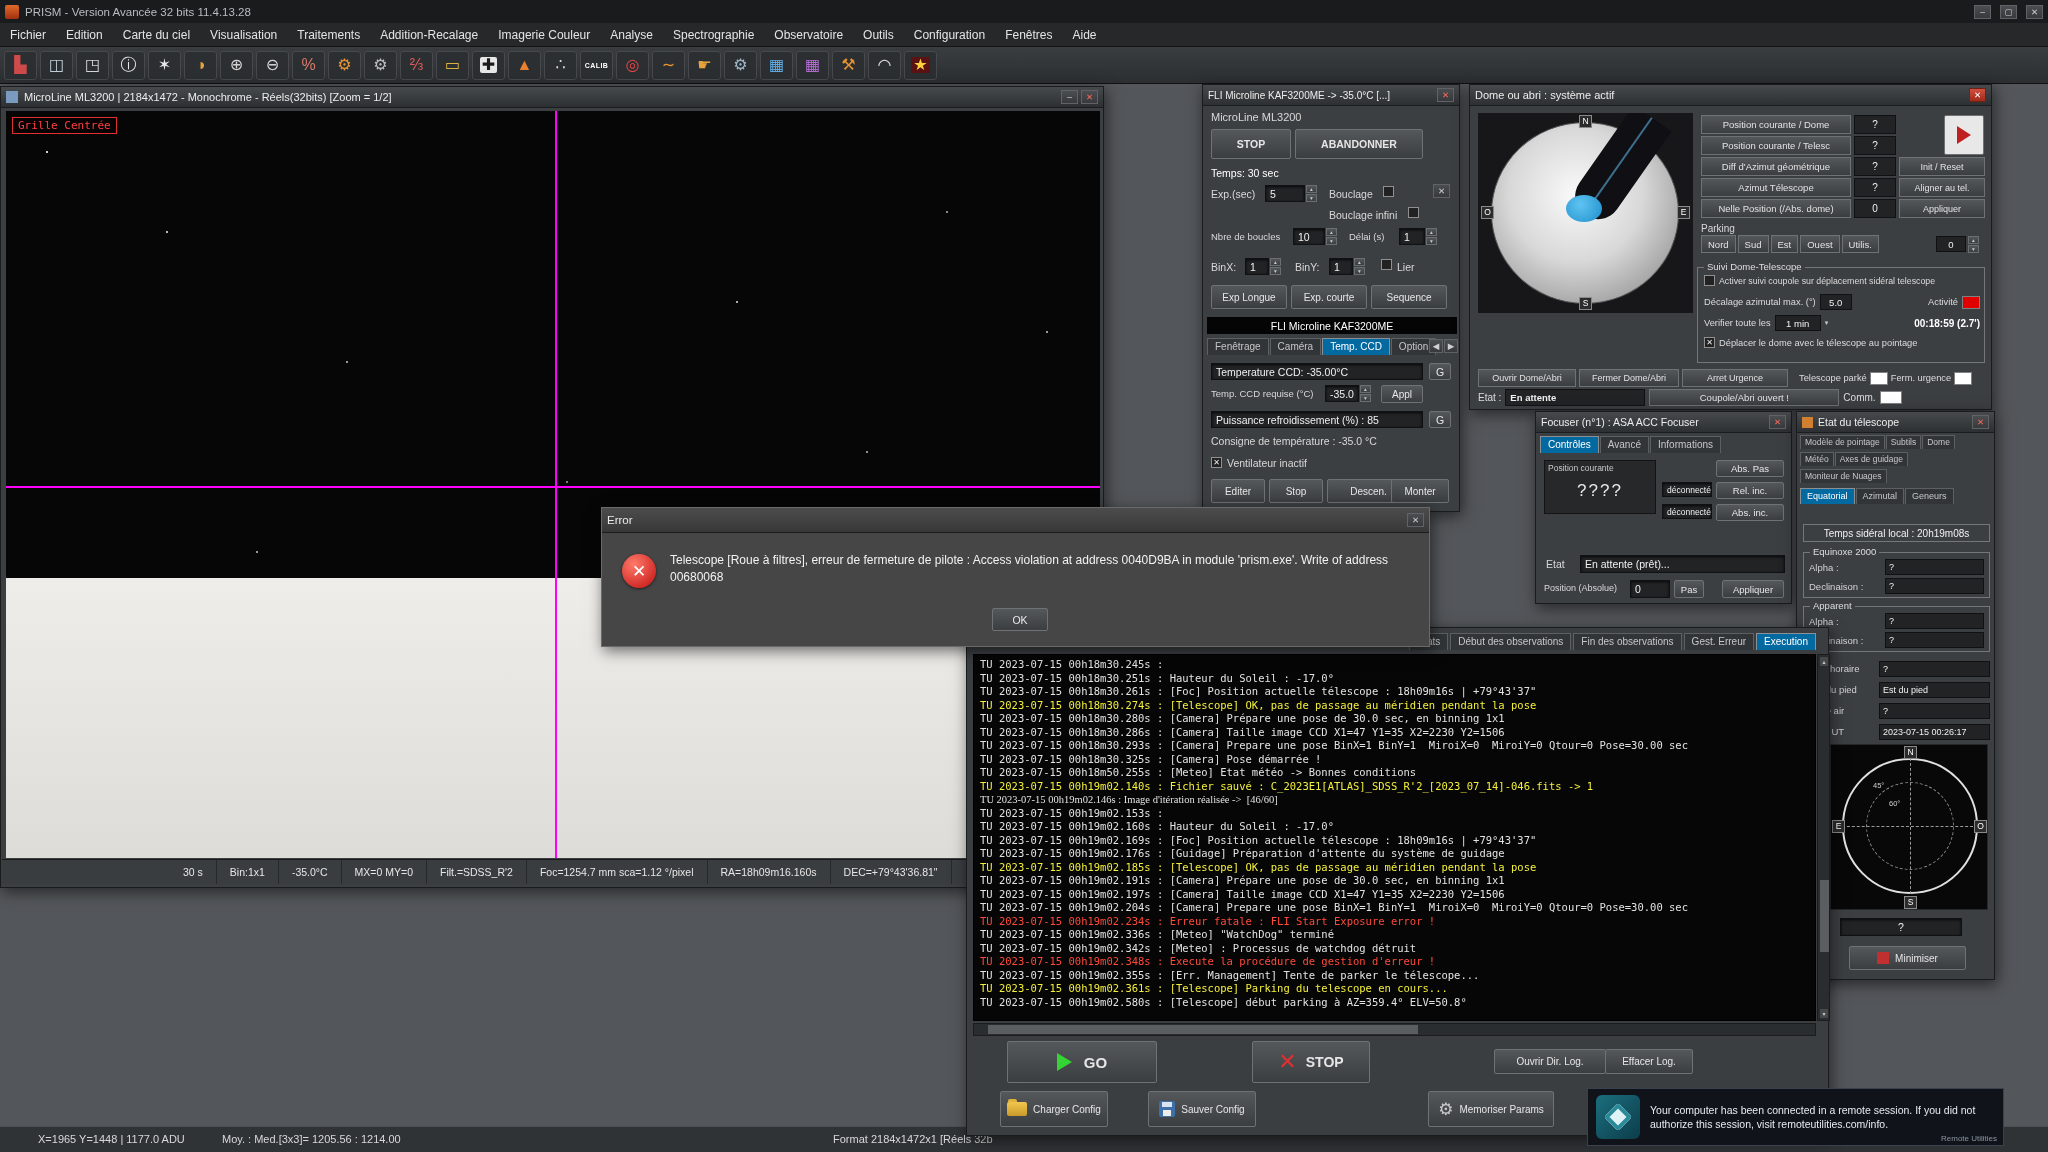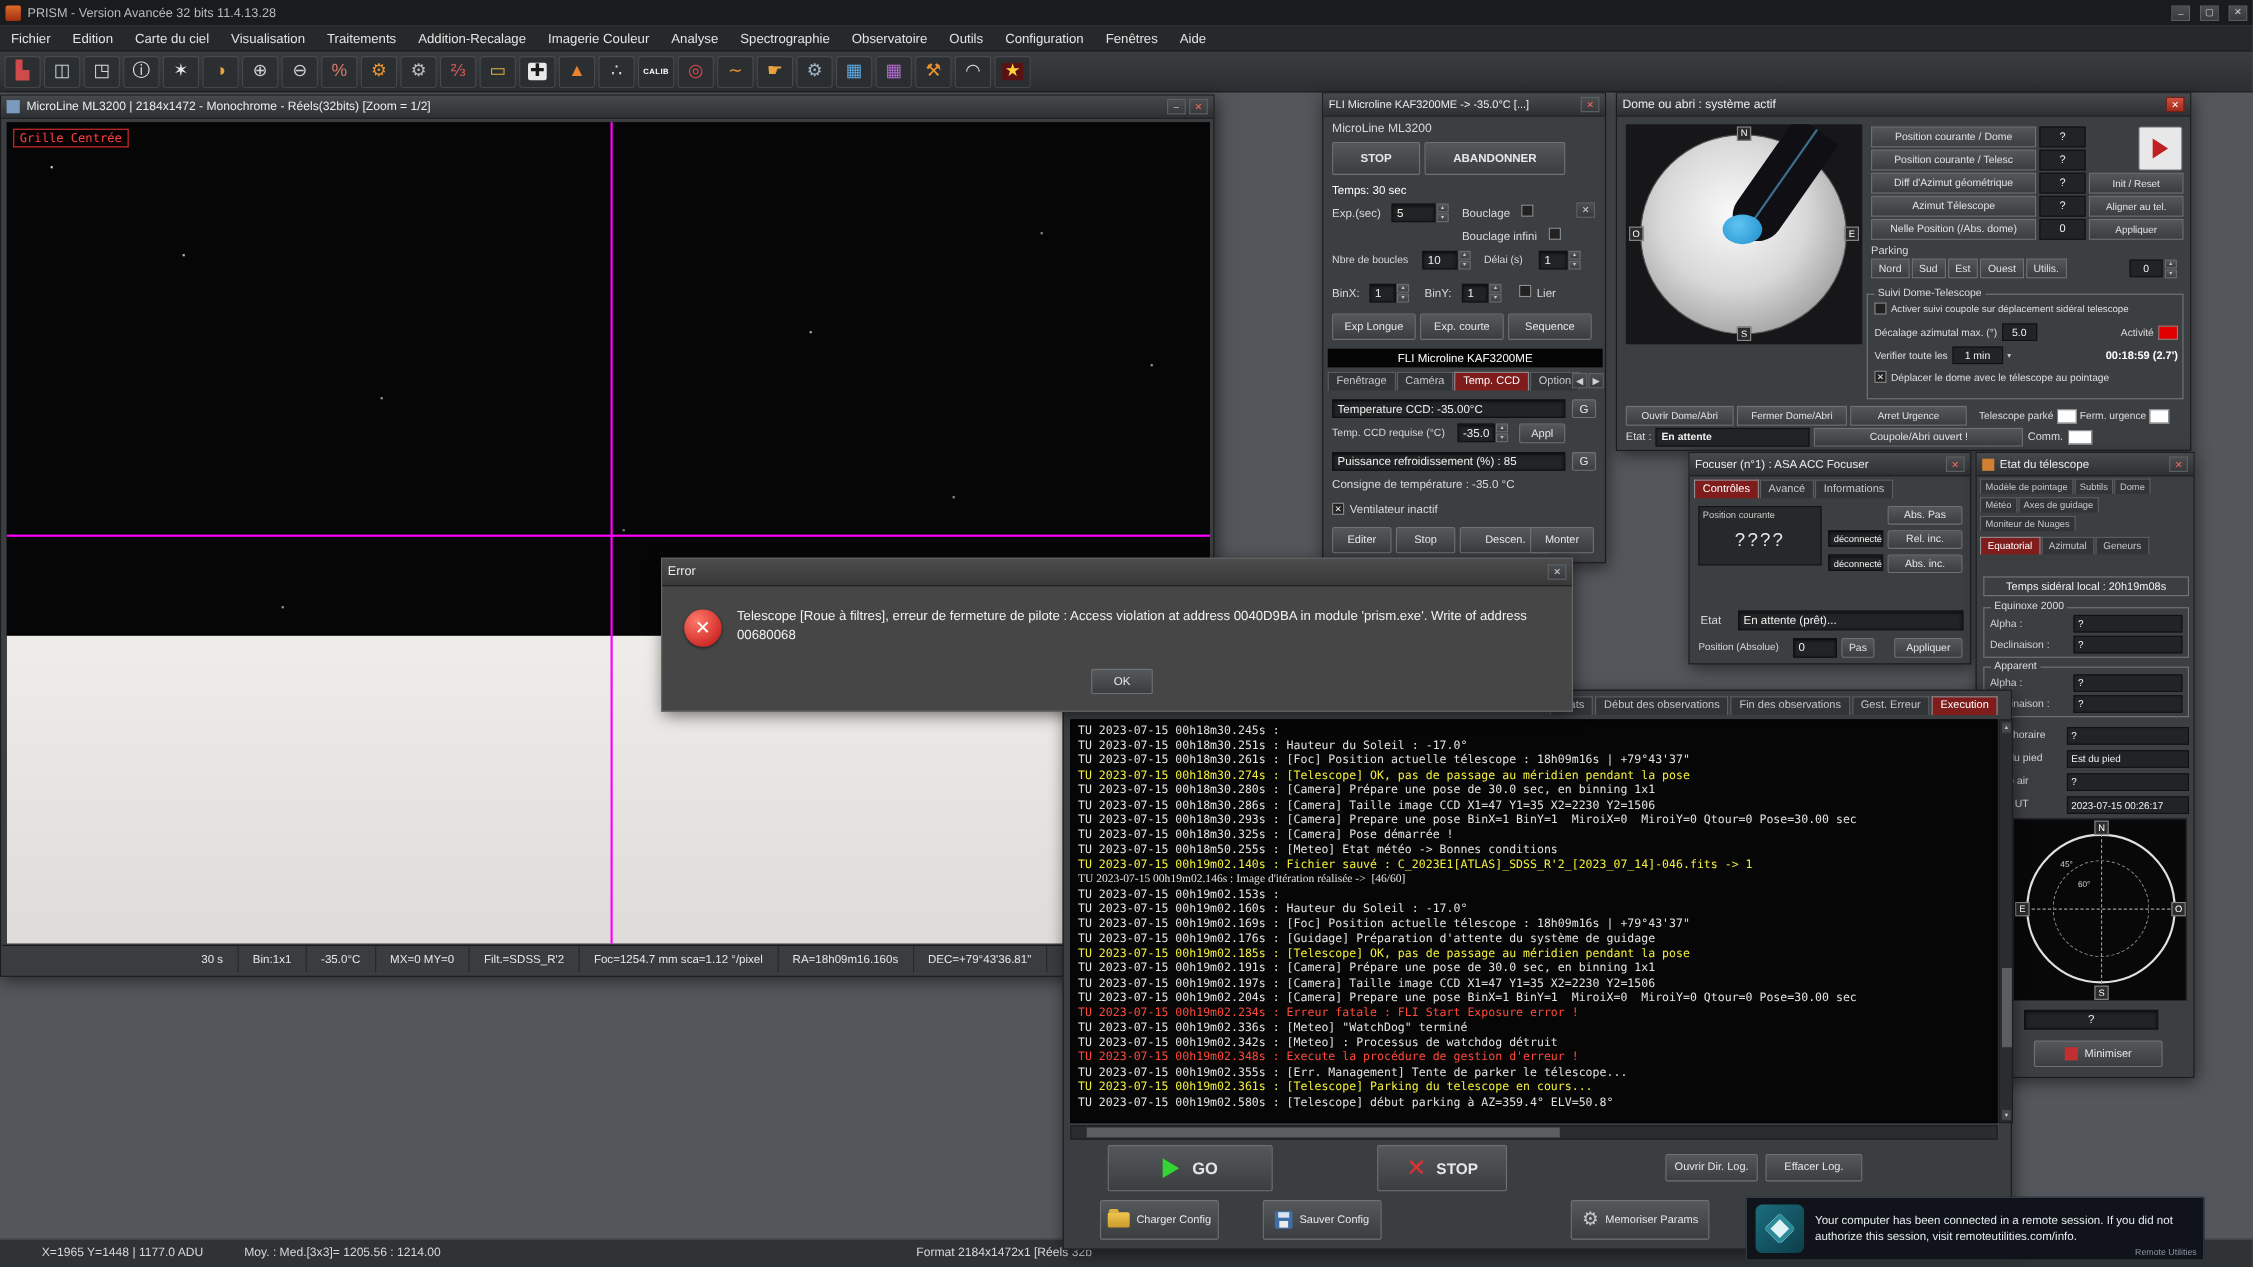--- a/index.html
+++ b/index.html
@@ -14,21 +14,21 @@
 .wbtn.red{background:linear-gradient(#d05040,#a02a1a);color:#fff;border-color:#702015}
 .wbtn.xg{color:#ff6a5a;font-weight:bold}
 .bbtn{position:absolute;display:flex;align-items:center;justify-content:center;background:linear-gradient(#55585b,#3b3e41);border:1px solid #6f7275;border-radius:2px;color:#e6e6e6;font-size:10.5px;white-space:nowrap}
 .fld{position:absolute;display:flex;align-items:center;background:#212325;border:1px solid #101112;box-shadow:inset 0 1px 3px rgba(0,0,0,.8);color:#f0f0f0;font-size:10.5px;padding:0 4px;white-space:nowrap;overflow:hidden}
 .lbl{position:absolute;font-size:10.5px;color:#d8d8d8;white-space:nowrap}
 .cb{width:11px;height:11px;background:#222;border:1px solid #909090;display:inline-flex;align-items:center;justify-content:center;font-size:8px;color:#eee;flex:none}
 .ud{position:absolute;width:11px;display:flex;flex-direction:column;gap:1px}
 .ud::before,.ud::after{content:"▴";display:block;flex:1;background:linear-gradient(#54575a,#3c3f42);border:1px solid #6b6e71;color:#c8c8c8;font-size:5.5px;line-height:6px;text-align:center}
 .ud::after{content:"▾"}
 .tab{border:1px solid #5d6063;border-bottom:none;background:#323538;color:#c6c6c6;font-size:10px;padding:2px 7px 3px;white-space:nowrap}
-.tab[data-active="true"]{background:#7f1d1d;color:#fff;border-color:#8d9093}
+.tab[data-active="true"]{background:#0369a1;color:#fff;border-color:#8d9093}
 .grp{position:absolute;border:1px solid #73767a}
 .gl{position:absolute;top:-7px;left:6px;background:#3c3f42;padding:0 3px;font-size:9.5px;color:#dedede;white-space:nowrap}
 .mi{padding:4px 10px;font-size:12px;color:#e4e4e4;white-space:nowrap}
 .ticon{width:33px;height:29px;background:#2c2f32;border:1px solid #47494c;border-radius:3px;display:flex;align-items:center;justify-content:center;flex:none}
 .ticon i{font-style:normal;font-size:16px;line-height:1;border-radius:2px;padding:0 2px}
 .ticon[data-sz="s"] i{font-size:7px;font-weight:bold;letter-spacing:.4px}
 .seg{height:100%;display:flex;align-items:center;padding:0 13px;border-right:1px solid #26282a;font-size:10.5px;color:#e6e6e6;white-space:nowrap}
 .log{position:absolute;background:#060606;border:1px solid #000;font-family:"DejaVu Sans Mono",monospace;font-size:10.5px;line-height:13.5px;padding:3px 6px;overflow:hidden}
 .log div{white-space:pre}
 .cpt{position:absolute;width:13px;height:13px;background:#2c2c2c;border:1px solid #8a8a8a;color:#fff;font-size:8.5px;line-height:11px;text-align:center}
@@ -558,21 +558,21 @@
     <div class="a" style="left:14px;top:1px;width:430px;height:9px;background:#5b5e61"></div>
   </div>
   <div class="bbtn" style="left:40px;top:413px;width:150px;height:42px;font-size:15px;font-weight:bold;gap:12px">
     <span class="ply"></span>
       <span>GO</span>
   </div>
   <div class="bbtn" style="left:285px;top:413px;width:118px;height:42px;font-size:14px;font-weight:bold;gap:9px">
     <span style="color:#e03030;font-size:22px;font-weight:bold">✕</span>
     <span>STOP</span>
   </div>
-  <div class="bbtn" style="left:547px;top:421px;width:84px;height:25px;font-size:10px">Ouvrir Dir. Log.</div>
+  <div class="bbtn" style="left:527px;top:421px;width:112px;height:25px;font-size:10px">Ouvrir Dir. Log.</div>
   <div class="bbtn" style="left:638px;top:421px;width:88px;height:25px;font-size:10px">Effacer Log.</div>
   <div class="bbtn" style="left:33px;top:463px;width:108px;height:36px;gap:6px;font-size:10px">
     <span class="folder"></span>
       <span>Charger Config</span>
   </div>
   <div class="bbtn" style="left:181px;top:463px;width:108px;height:36px;gap:6px;font-size:10px">
     <span class="flp"></span>
       <span>Sauver Config</span>
   </div>
   <div class="bbtn" style="left:461px;top:463px;width:126px;height:36px;gap:6px;font-size:10px">

